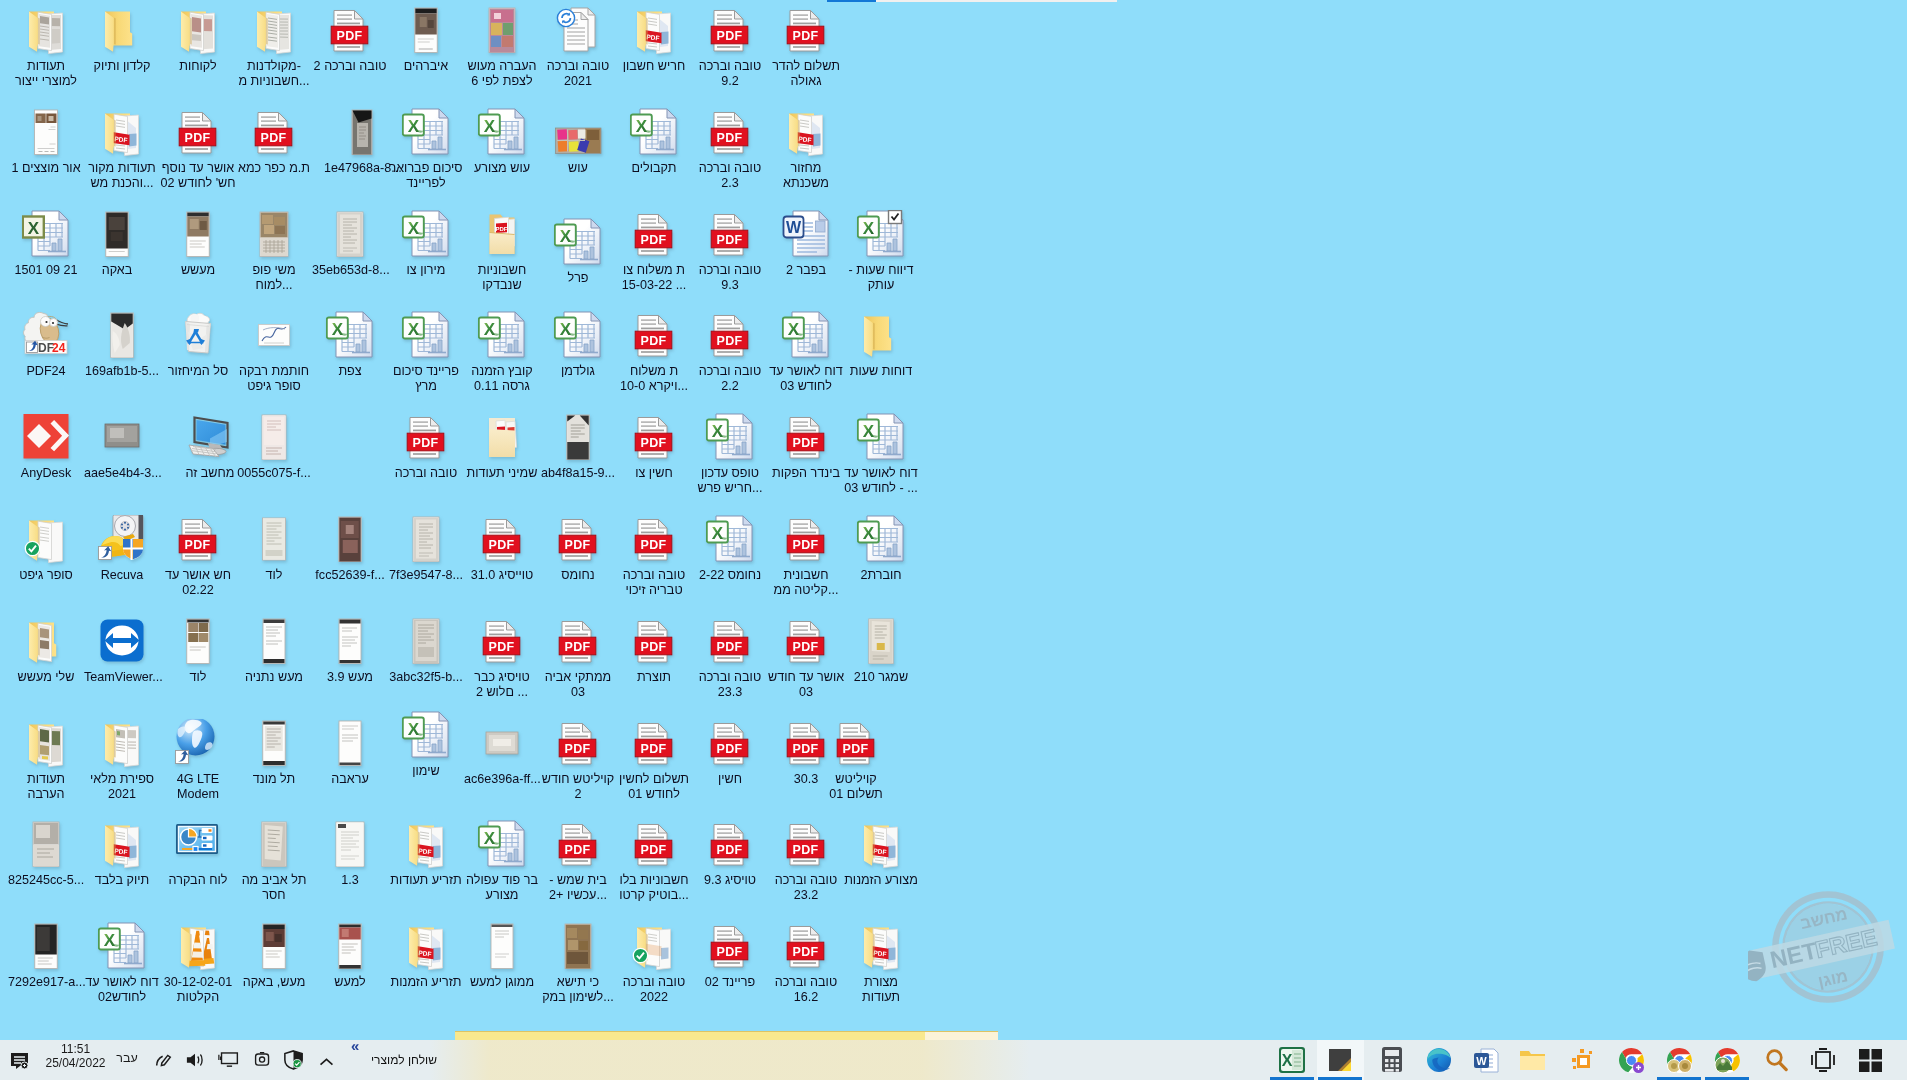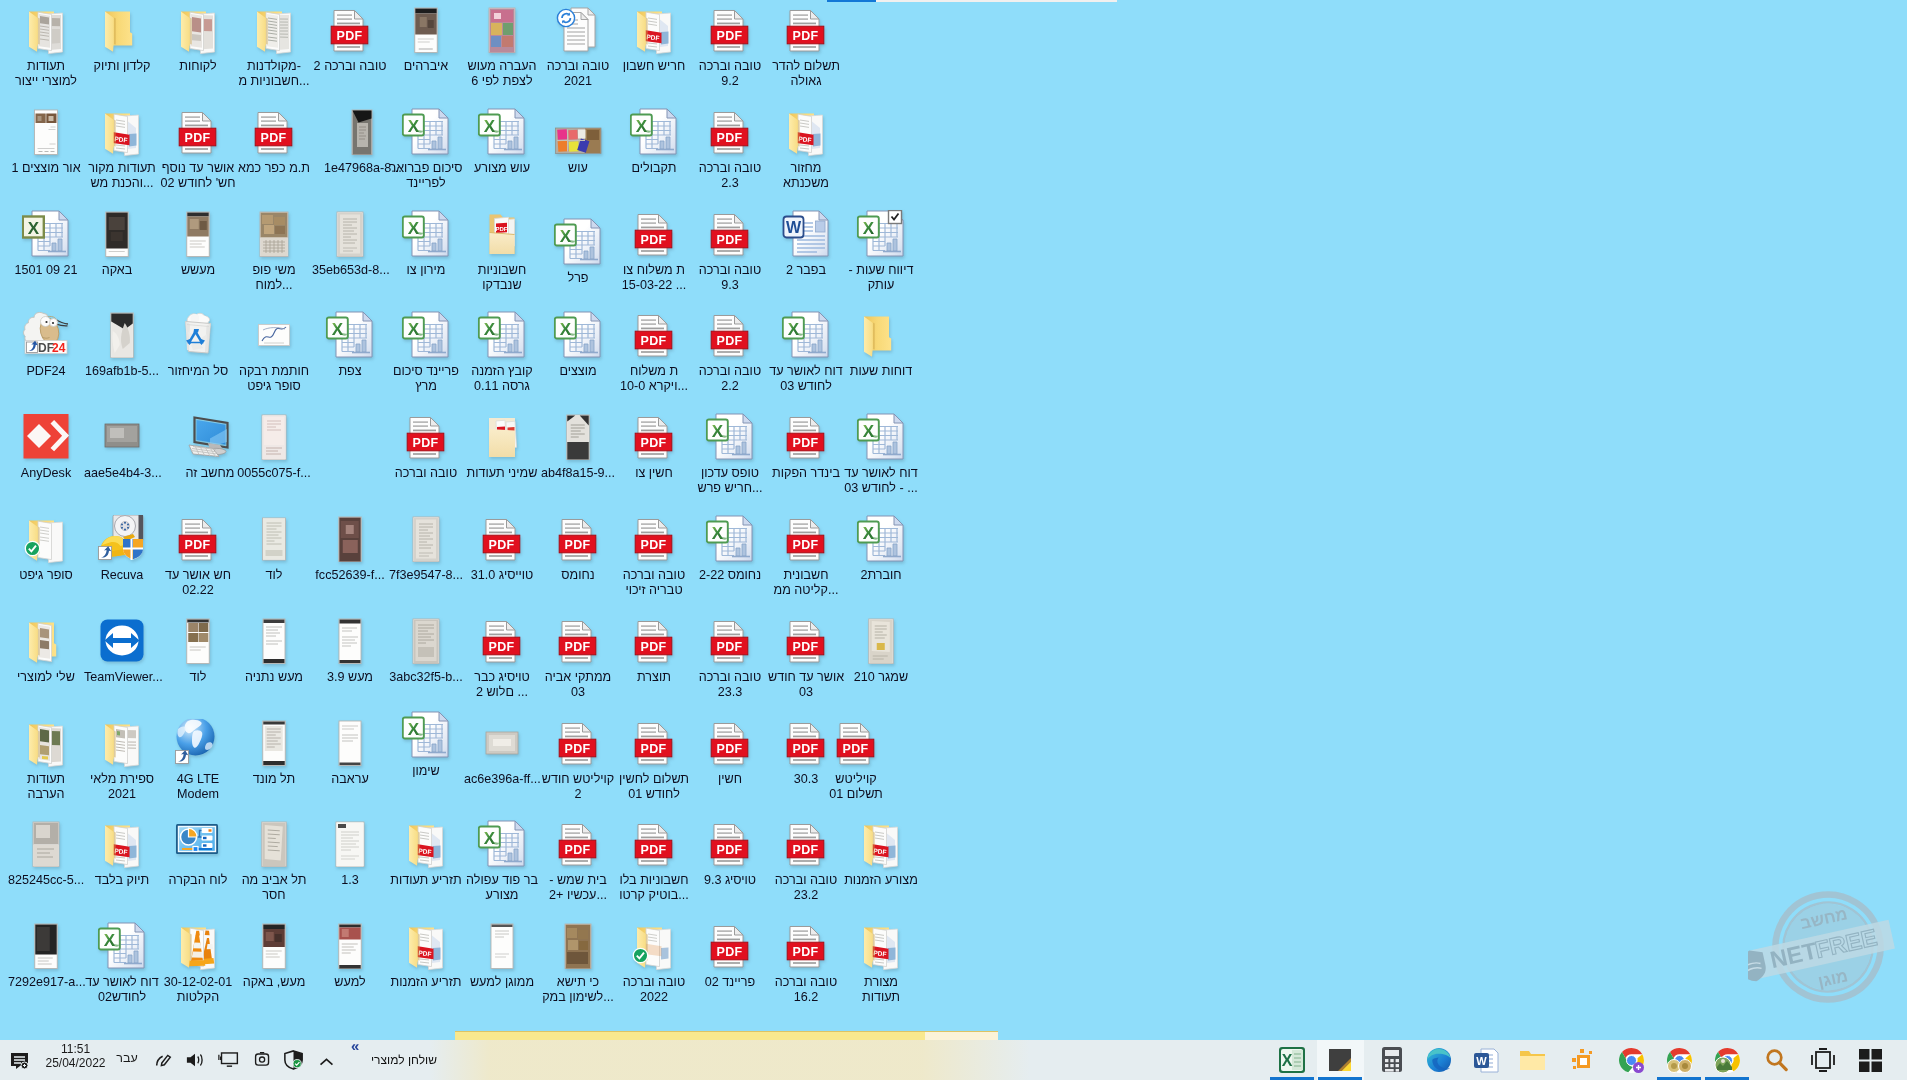--- a/index.html
+++ b/index.html
@@ -974,21 +974,21 @@
 <div class="cell" style="left:464px;top:305px">
     <svg class="ic" width="48" height="48">
       <use href="#xl"></use>
     </svg>
     <div class="lbl" dir="ltr">קובץ הזמנה<br>0.11 גרסה</div>
   </div>
 <div class="cell" style="left:540px;top:305px">
     <svg class="ic" width="48" height="48">
       <use href="#xl"></use>
     </svg>
-    <div class="lbl" dir="ltr">מוצצים</div>
+    <div class="lbl" dir="ltr">גולדמן</div>
   </div>
 <div class="cell" style="left:616px;top:305px">
     <svg class="ic" width="48" height="48">
       <use href="#pdf"></use>
     </svg>
     <div class="lbl" dir="ltr">ת משלוח<br>10-0 ויקרא...</div>
   </div>
 <div class="cell" style="left:692px;top:305px">
     <svg class="ic" width="48" height="48">
       <use href="#pdf"></use>
@@ -1142,21 +1142,21 @@
 <div class="cell" style="left:843px;top:509px">
     <svg class="ic" width="48" height="48">
       <use href="#xl"></use>
     </svg>
     <div class="lbl" dir="ltr">2חוברת</div>
   </div>
 <div class="cell" style="left:8px;top:611px">
     <svg class="ic" width="48" height="48">
       <use href="#fimg2"></use>
     </svg>
-    <div class="lbl" dir="ltr">שלי למוצרי</div>
+    <div class="lbl" dir="ltr">שלי מעשש</div>
   </div>
 <div class="cell" style="left:84px;top:611px">
     <svg class="ic" width="48" height="48">
       <use href="#tv"></use>
     </svg>
     <div class="lbl" dir="ltr">TeamViewer...</div>
   </div>
 <div class="cell" style="left:160px;top:611px">
     <svg class="ic" width="48" height="48">
       <use href="#phphoto2"></use>

